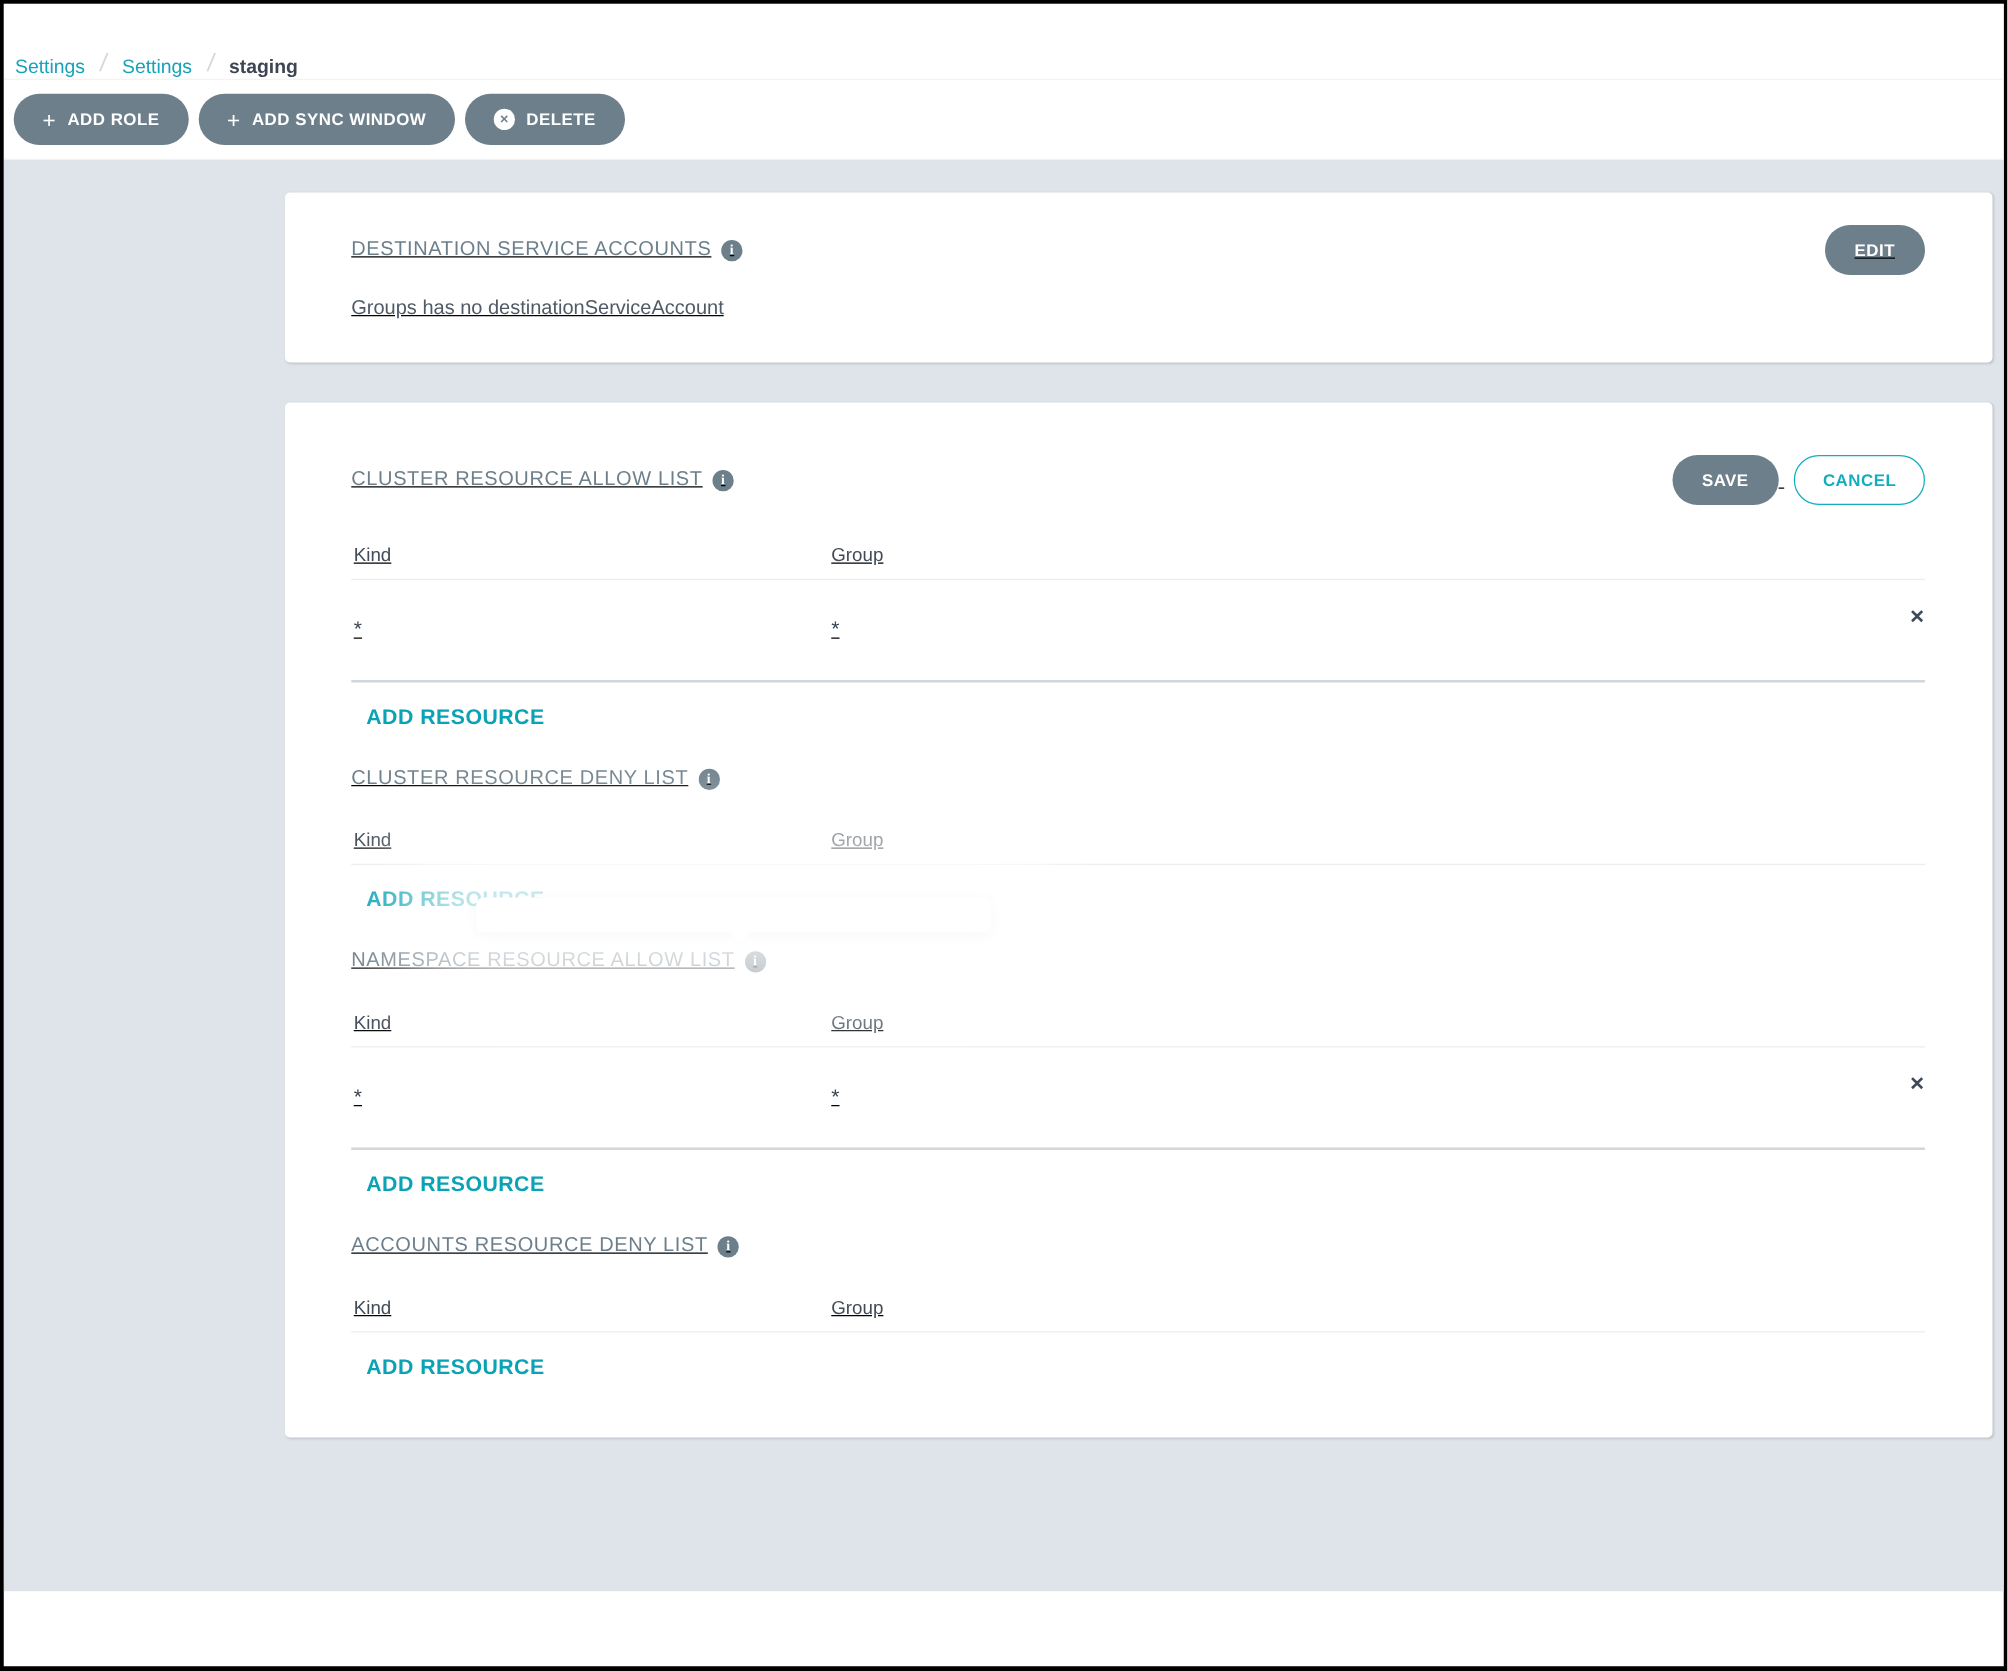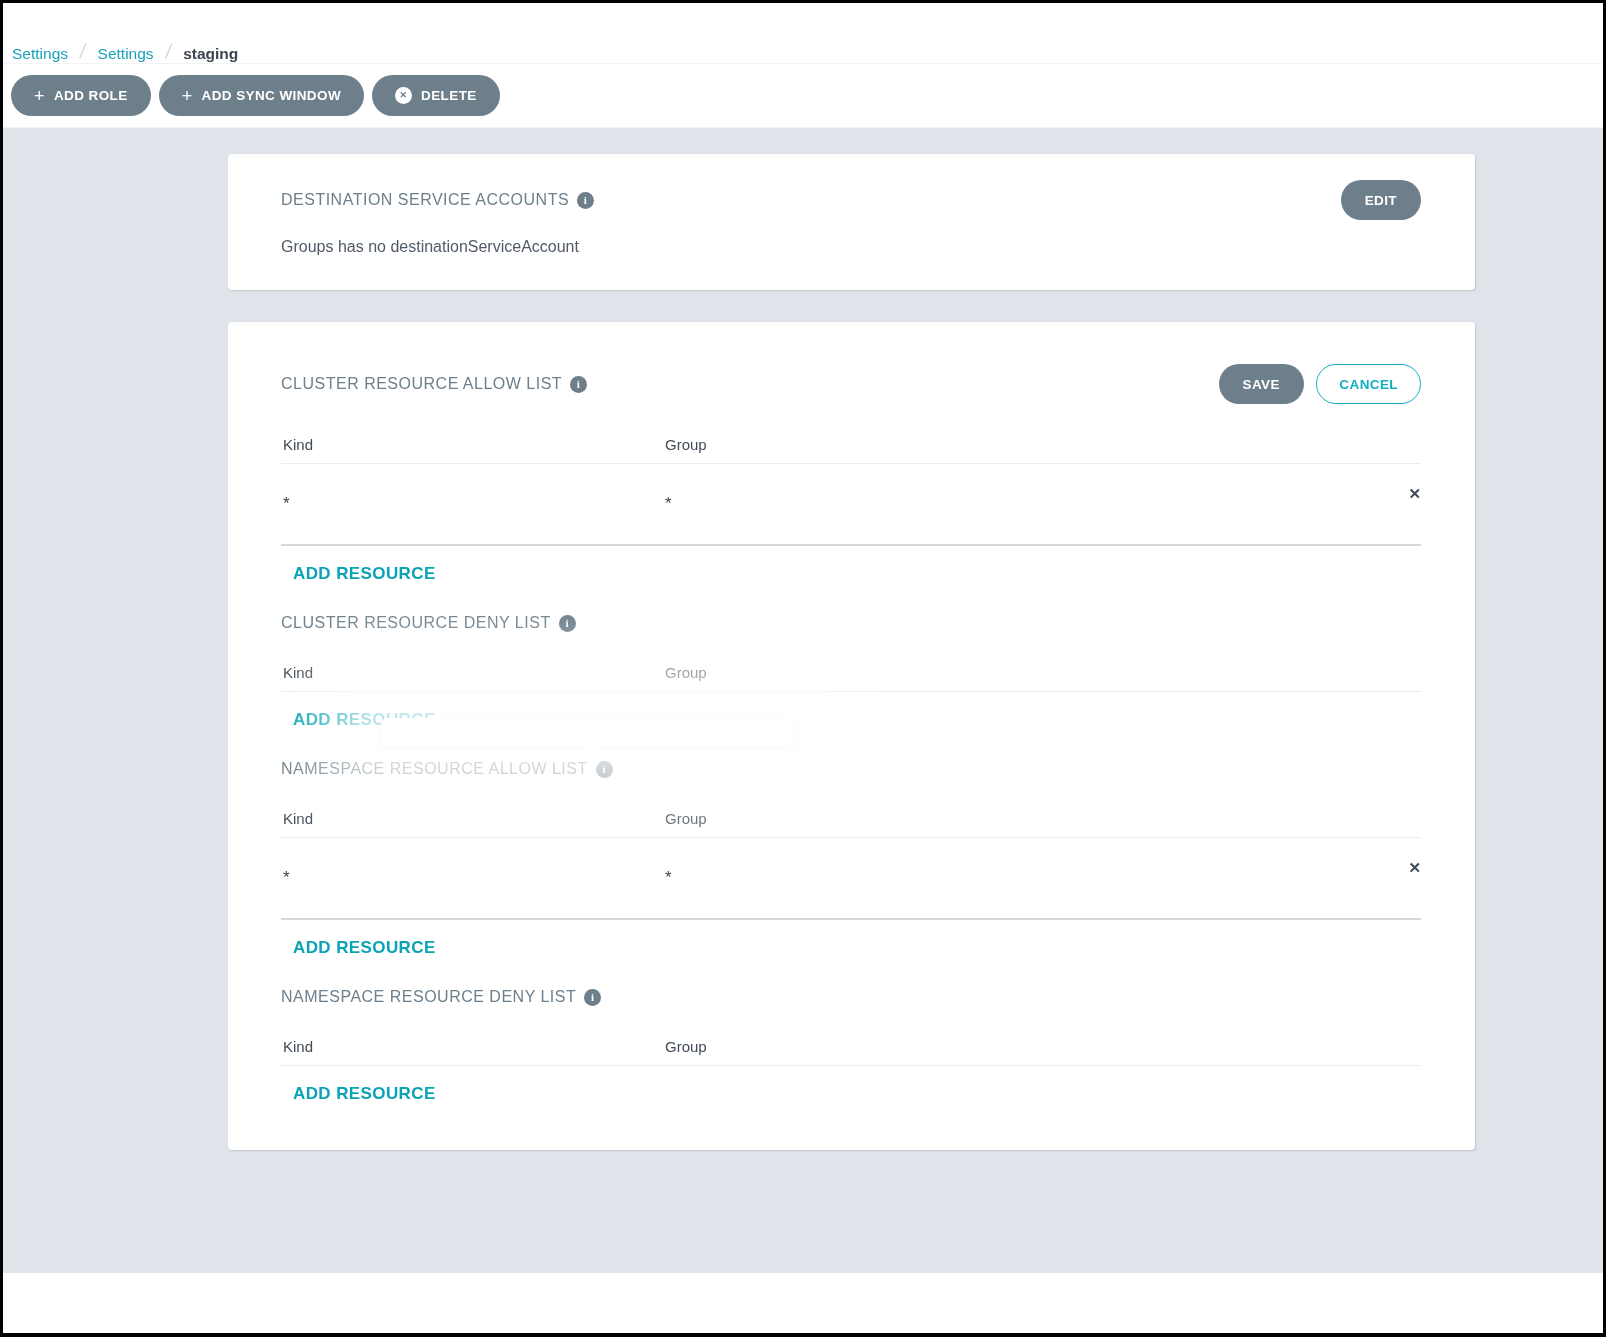--- a/index.html
+++ b/index.html
@@ -45,22 +45,23 @@
     border-bottom:3px solid transparent;
   }
   .tab.t0{ width:168px; } .tab.t1{ width:142px; } .tab.t2{ width:206px; } .tab.t3{ width:156px; }
   .tab.active{ color:#33bdcc; border-bottom-color:#33bdcc; }
 
   
   .content{
     background:#dee4ea; height:1145px; padding-top:26px; overflow:hidden;
   }
   .card{
-    width:1247px; margin-left:225px; background:#fff; border-radius:4px;
+    width:1366px; margin-left:225px; background:#fff; border-radius:4px;
     box-shadow:1px 1px 2px rgba(0,0,0,.14);
+    text-decoration:underline;
   }
   .card.dsa{ padding:26px 54px 34px 53px; }
   .card.lists{ padding:42px 54px 46px 53px; margin-top:32px; }
 
   .card-head{ display:flex; align-items:center; justify-content:space-between; }
   .sec-title{
     color:#6d7f8b; font-size:16px; letter-spacing:.5px; display:flex; align-items:center;
   }
   .info-icon{
     width:17px; height:17px; border-radius:50%; background:#6d7f8b; color:#fff;
@@ -207,21 +208,21 @@
         <div class="trow">
           <div class="col-kind">*</div>
           <div class="col-group">*</div>
           <span class="row-x">✕</span>
         </div>
         <div class="divider-dark"></div>
         <a class="add-link">ADD RESOURCE</a>
       </div>
 
       <div class="sec-title section-title">
-        <span>NAMESPACE RESOURCE DENY LIST</span>
+        <span>ACCOUNTS RESOURCE DENY LIST</span>
         <span class="info-icon">i</span>
       </div>
       <div class="tbl">
         <div class="thead">
           <div class="col-kind">Kind</div>
           <div class="col-group">Group</div>
         </div>
         <div class="divider-light"></div>
         <a class="add-link">ADD RESOURCE</a>
       </div>

